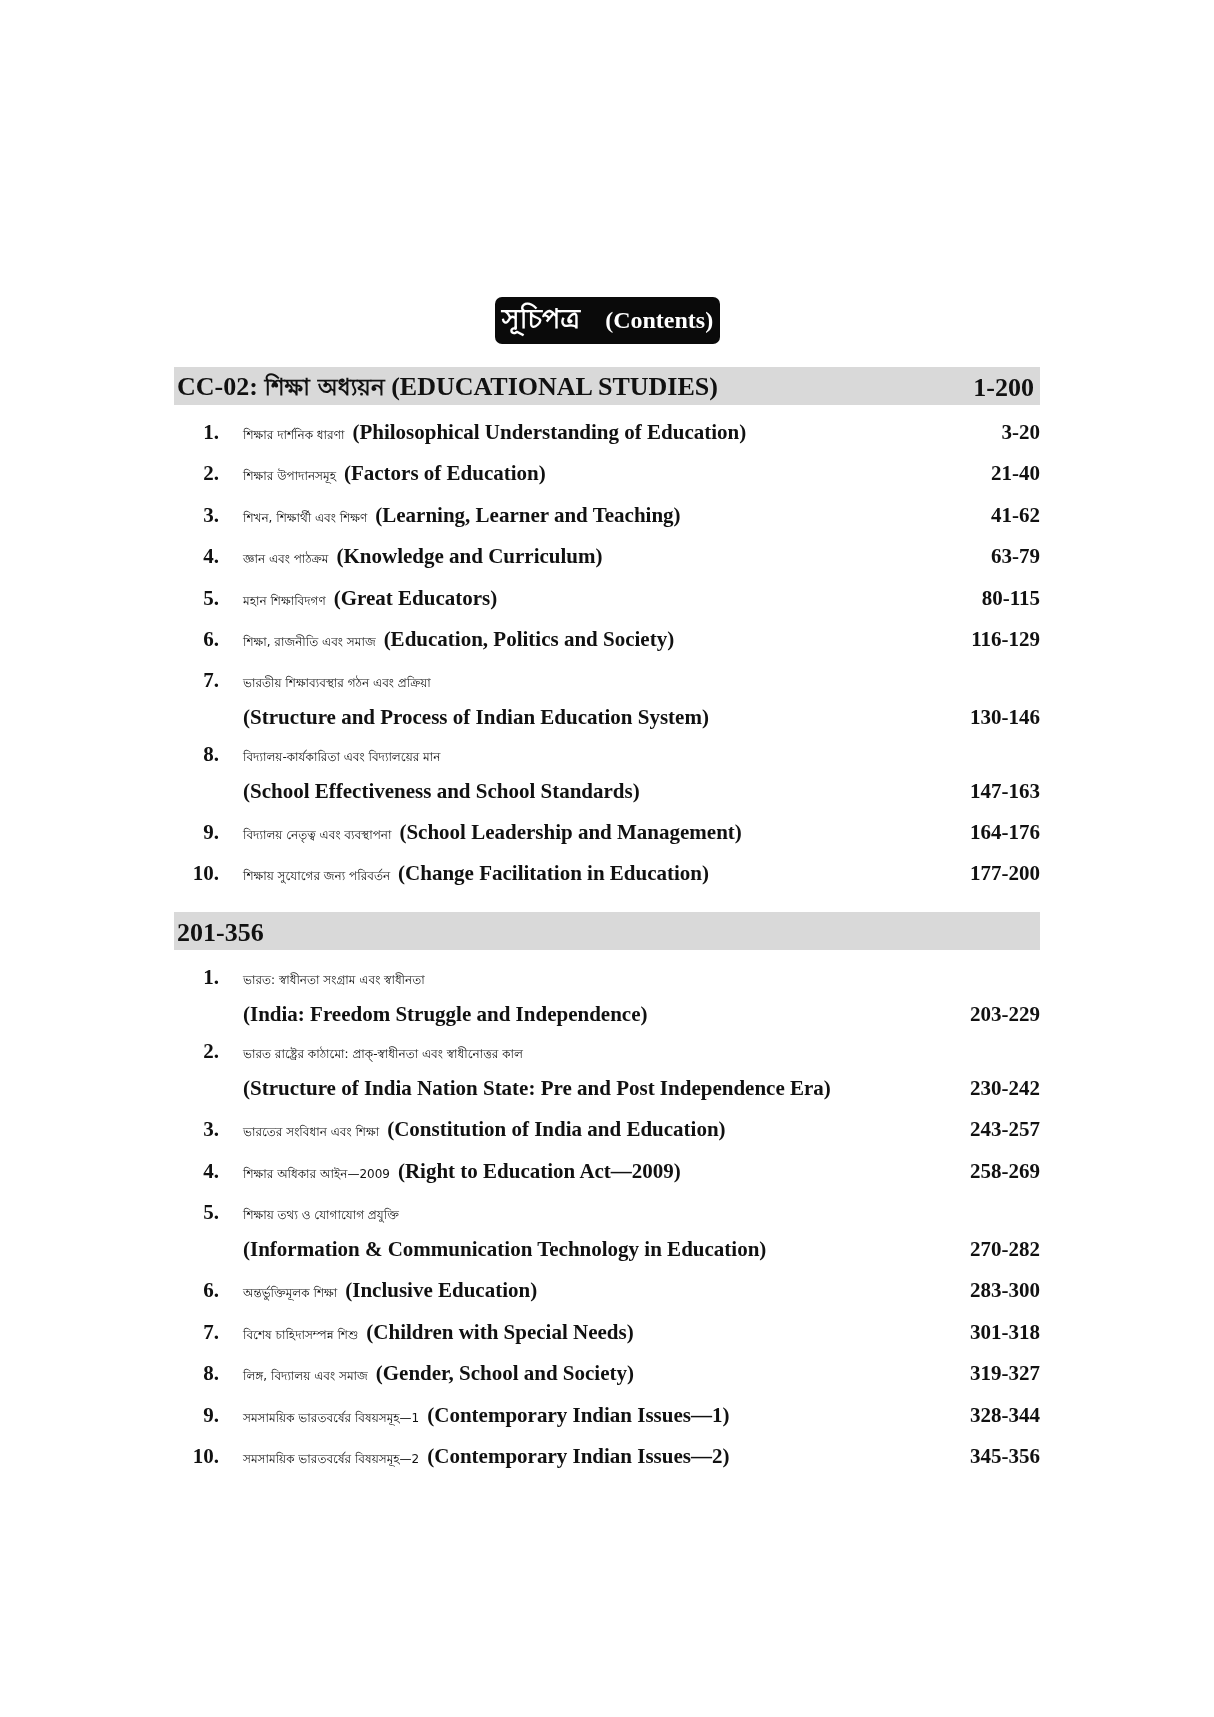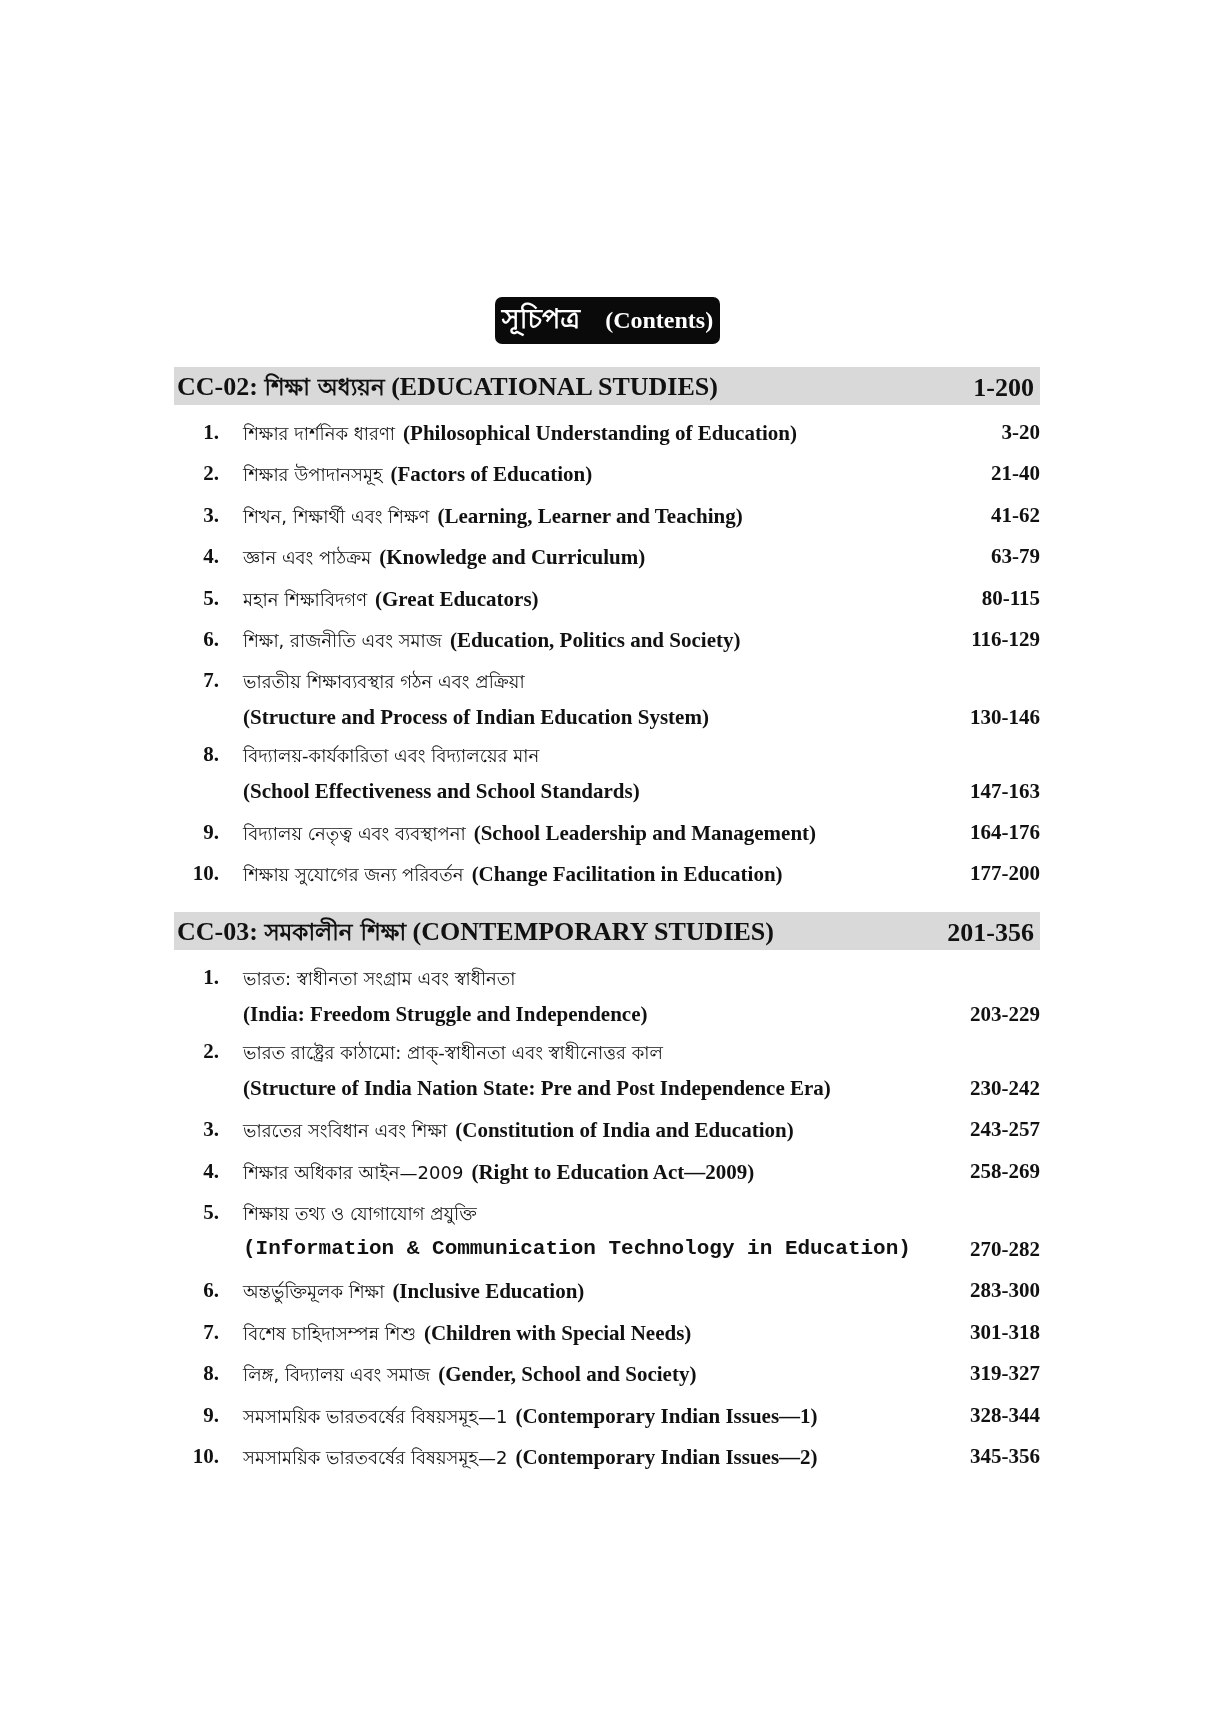--- a/index.html
+++ b/index.html
@@ -21,21 +21,21 @@
     justify-content: space-between; font-weight: bold; font-size: 26px;
     box-sizing: border-box; padding: 4px 6px 0 3px; white-space: nowrap; gap: 24px;
   }
   .section-bar .bn { font-family: "DejaVu Sans", sans-serif; font-size: 23px; }
   .entry {
     position: absolute; left: 174px; width: 866px; font-weight: bold; font-size: 21px;
     white-space: nowrap;
   }
   .entry .num { position: absolute; right: 821px; text-align: right; }
   .entry .line { position: absolute; left: 69px; }
-  .entry .bn { font-family: "DejaVu Sans", sans-serif; font-weight: normal; font-size: 18px; margin-right: 8px; }
+  .entry .bn { font-family: "DejaVu Sans", sans-serif; font-weight: normal; font-size: 12px; margin-right: 8px; }
   .entry .pages { position: absolute; right: 0px; text-align: right; }
 </style>
 </head>
 <body>
 
 <div class="title-box">
   <span class="bn">সূচিপত্র</span>
   <span>(Contents)</span>
 </div>
 
@@ -95,25 +95,20 @@
   <span class="line"><span class="bn">বিদ্যালয় নেতৃত্ব এবং ব্যবস্থাপনা</span><span>(School Leadership and Management)</span></span>
   <span class="pages">164-176</span>
 </div>
 <div class="entry" style="top:861px;">
   <span class="num">10.</span>
   <span class="line"><span class="bn">শিক্ষায় সুযোগের জন্য পরিবর্তন</span><span>(Change Facilitation in Education)</span></span>
   <span class="pages">177-200</span>
 </div>
 
 <div class="section-bar" style="top:912px;">
-  <span>
-    <span>CC-03:</span>
-    <span class="bn">সমকালীন শিক্ষা</span>
-    <span>(CONTEMPORARY STUDIES)</span>
-  </span>
   <span>201-356</span>
 </div>
 
 <div class="entry" style="top:965px; height:74px;">
   <span class="num">1.</span>
   <span class="line" style="top:37px;">(India: Freedom Struggle and Independence)</span>
   <span class="line"><span class="bn">ভারত: স্বাধীনতা সংগ্রাম এবং স্বাধীনতা</span></span>
   <span class="pages" style="top:37px;">203-229</span>
 </div>
 <div class="entry" style="top:1039px; height:74px;">
@@ -128,21 +123,21 @@
   <span class="pages">243-257</span>
 </div>
 <div class="entry" style="top:1159px;">
   <span class="num">4.</span>
   <span class="line"><span class="bn">শিক্ষার অধিকার আইন—2009</span><span>(Right to Education Act—2009)</span></span>
   <span class="pages">258-269</span>
 </div>
 <div class="entry" style="top:1200px; height:74px;">
   <span class="num">5.</span>
   <span class="line"><span class="bn">শিক্ষায় তথ্য ও যোগাযোগ প্রযুক্তি</span></span>
-  <span class="line" style="top:37px;font-family:Liberation Mono, monospace;">(Information &amp; Communication Technology in Education)</span>
+  <span class="line" style="top:37px;">(Information &amp; Communication Technology in Education)</span>
   <span class="pages" style="top:37px;">270-282</span>
 </div>
 <div class="entry" style="top:1278px;">
   <span class="num">6.</span>
   <span class="line"><span class="bn">অন্তর্ভুক্তিমূলক শিক্ষা</span><span>(Inclusive Education)</span></span>
   <span class="pages">283-300</span>
 </div>
 <div class="entry" style="top:1320px;">
   <span class="num">7.</span>
   <span class="line"><span class="bn">বিশেষ চাহিদাসম্পন্ন শিশু</span><span>(Children with Special Needs)</span></span>

